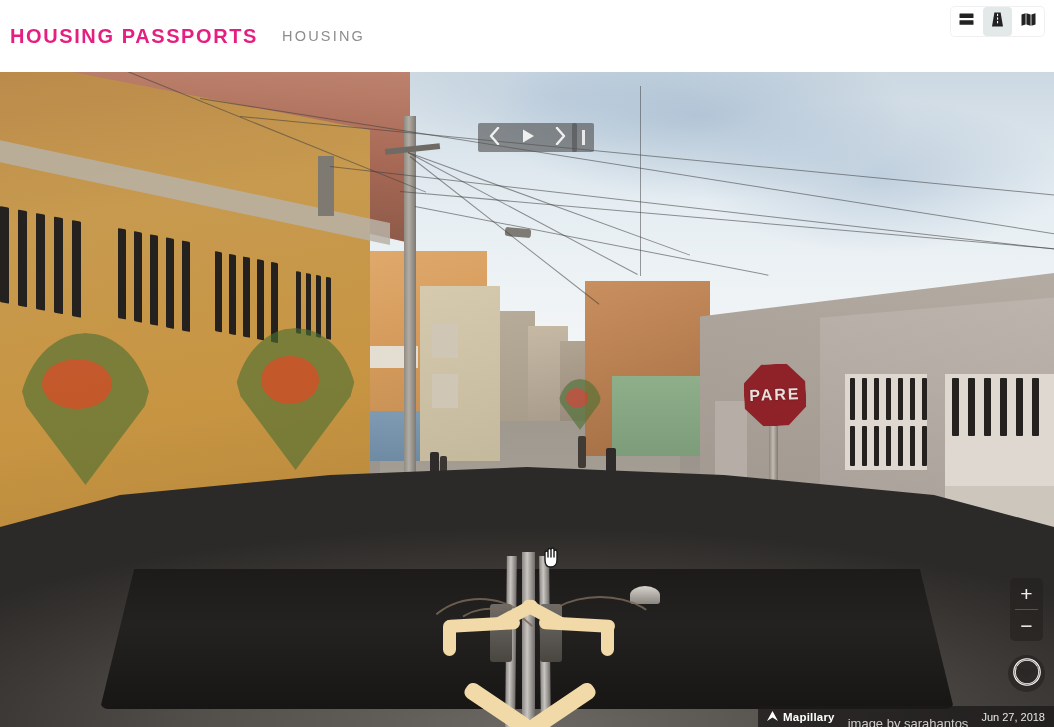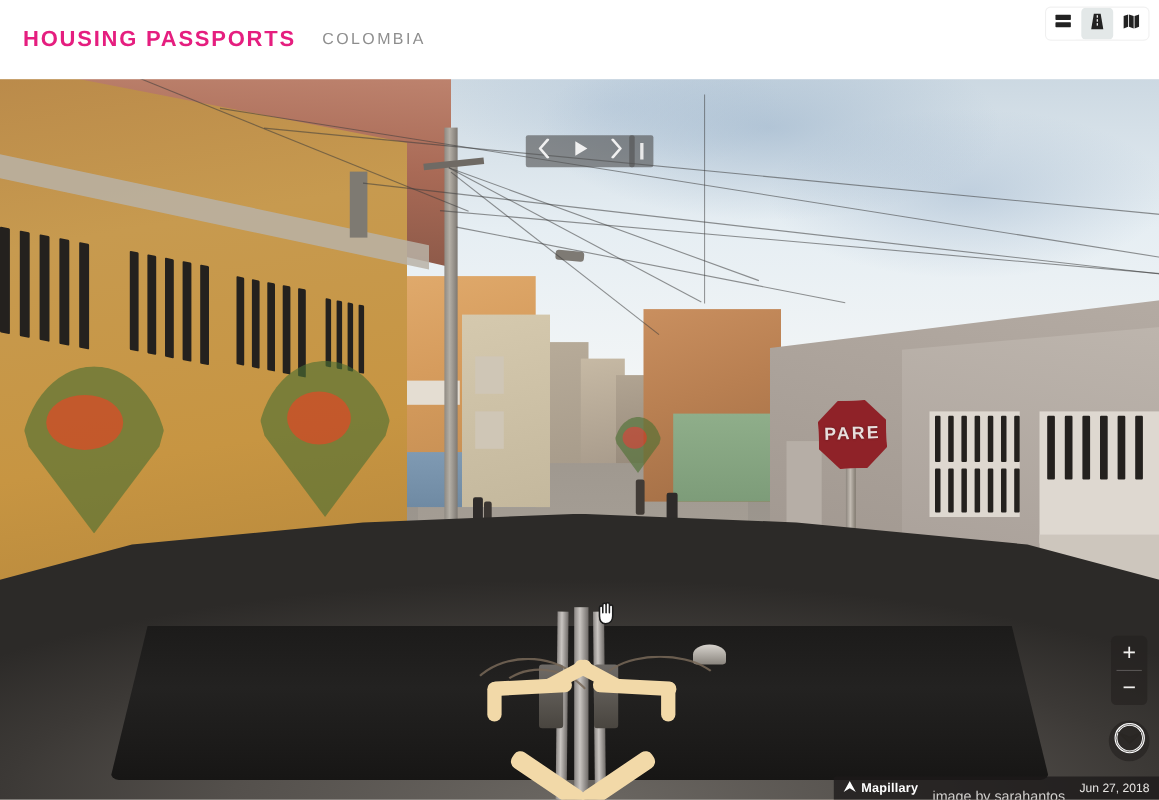--- a/index.html
+++ b/index.html
@@ -10,21 +10,20 @@
     font-family: "Liberation Sans", sans-serif;
   }
 
   
   .header {
     position: absolute; top: 0; left: 0;
     width: 1054px; height: 72px;
     background: #ffffff;
     display: flex; align-items: center;
     z-index: 40;
-    padding-left: 11px;
   }
   .brand-title {
     margin-left: 10px;
     color: #e51e7f;
     font-size: 20px;
     font-weight: bold;
     letter-spacing: 1.6px;
   }
   .brand-sub {
     margin-left: 24px;
@@ -334,21 +333,21 @@
     width: 22px; height: 24px;
     z-index: 25;
     pointer-events: none;
   }
 </style>
 </head>
 <body>
 
 <div class="header">
   <div class="brand-title">HOUSING PASSPORTS</div>
-  <div class="brand-sub">COLOMBIA</div>
+  <div class="brand-sub">HOUSING</div>
 
   <div class="view-switch">
     <div class="vs-btn">
       <span>
         <svg width="17" height="17" viewBox="0 0 17 17" aria-hidden="true">
           <rect x="1.5" y="2.5" width="14" height="4.6" rx="0.6" fill="#222"></rect>
           <rect x="1.5" y="9.2" width="14" height="4.6" rx="0.6" fill="#222"></rect>
         </svg>
       </span>
     </div>

